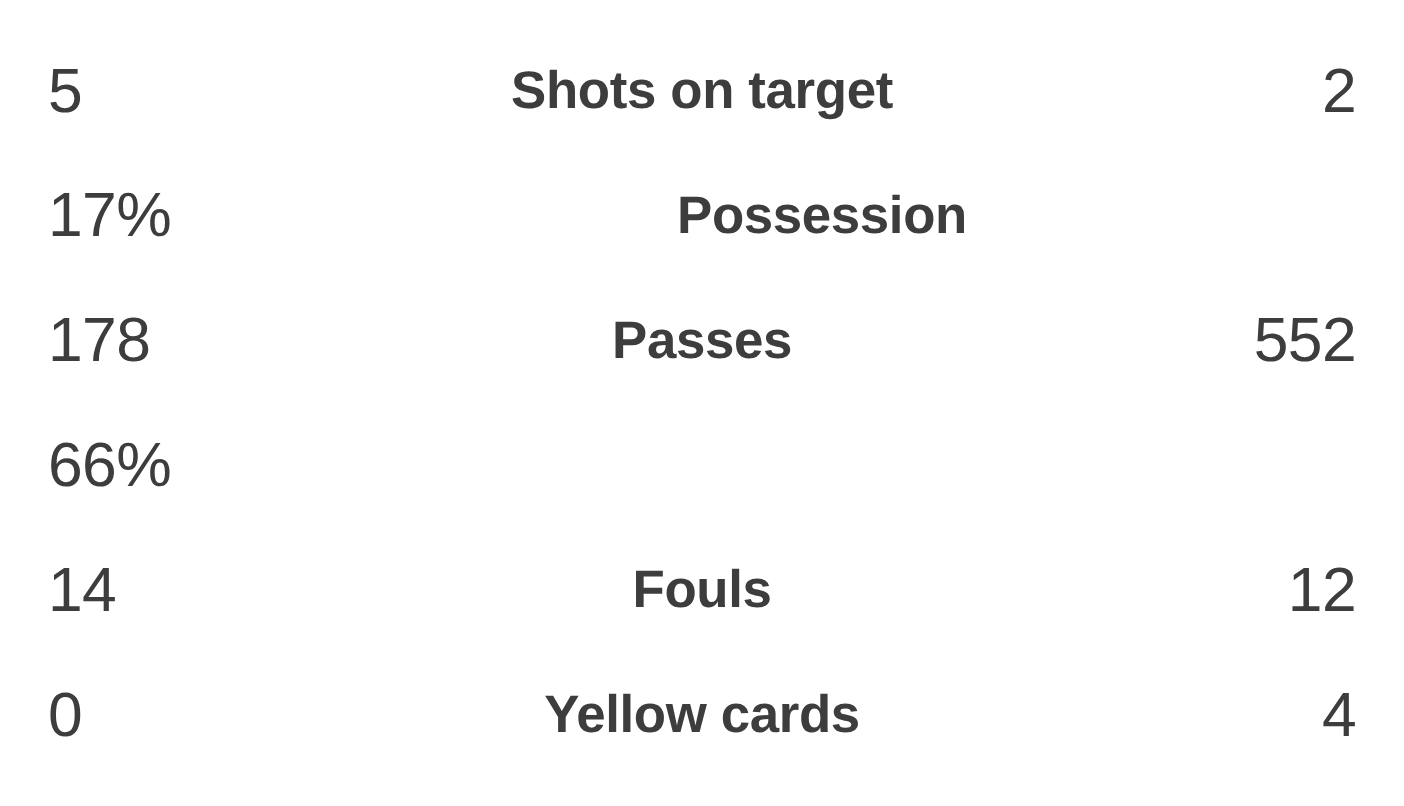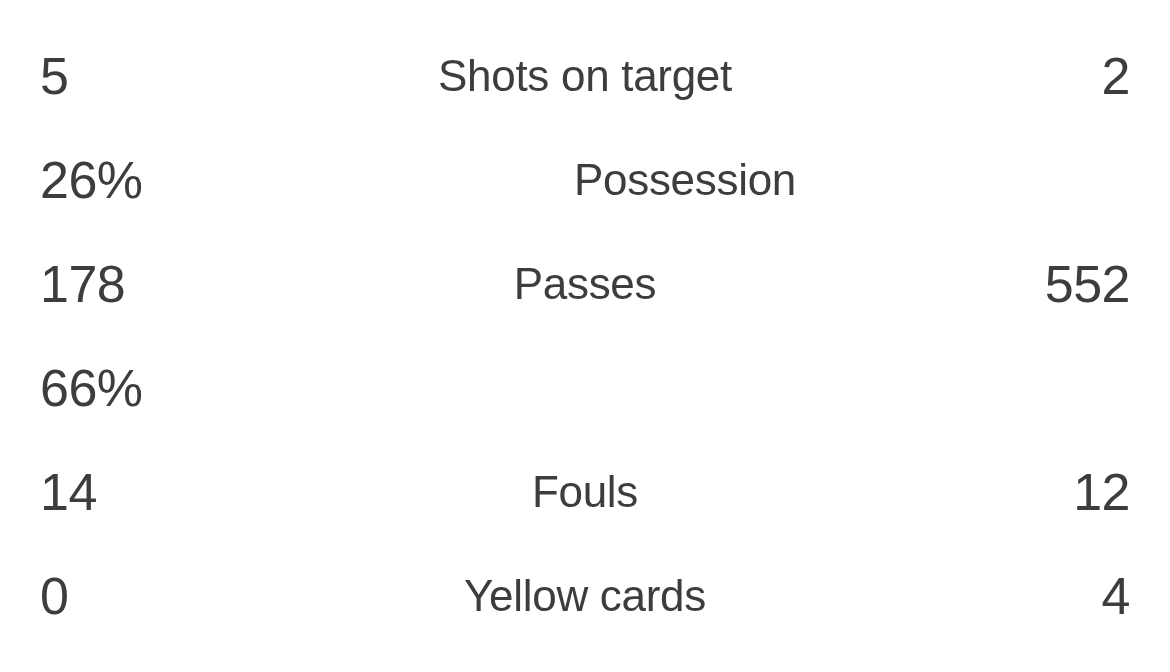--- a/index.html
+++ b/index.html
@@ -36,21 +36,21 @@
       font-size: 52px;
       font-weight: 400;
       color: #3d3d3d;
       letter-spacing: -0.5px;
     }
 
     .stat-label {
       flex: 1;
       text-align: center;
       font-size: 44px;
-      font-weight: 400;
+      font-weight: 700;
       color: #3d3d3d;
       letter-spacing: -0.3px;
     }
 
     .stat-value-right {
       width: 200px;
       text-align: right;
       font-size: 52px;
       font-weight: 400;
       color: #3d3d3d;
@@ -60,21 +60,21 @@
 </head>
 <body>
 
 <div class="stats-table">
     <div class="stat-row">
       <div class="stat-value-left">5</div>
       <div class="stat-label">Shots on target</div>
       <div class="stat-value-right">2</div>
     </div>
     <div class="stat-row">
-      <div class="stat-value-left">26%</div>
+      <div class="stat-value-left">17%</div>
       <div class="stat-label">Possession</div>
     </div>
     <div class="stat-row">
       <div class="stat-value-left">178</div>
       <div class="stat-label">Passes</div>
       <div class="stat-value-right">552</div>
     </div>
     <div class="stat-row">
       <div class="stat-value-left">66%</div>
     </div>

